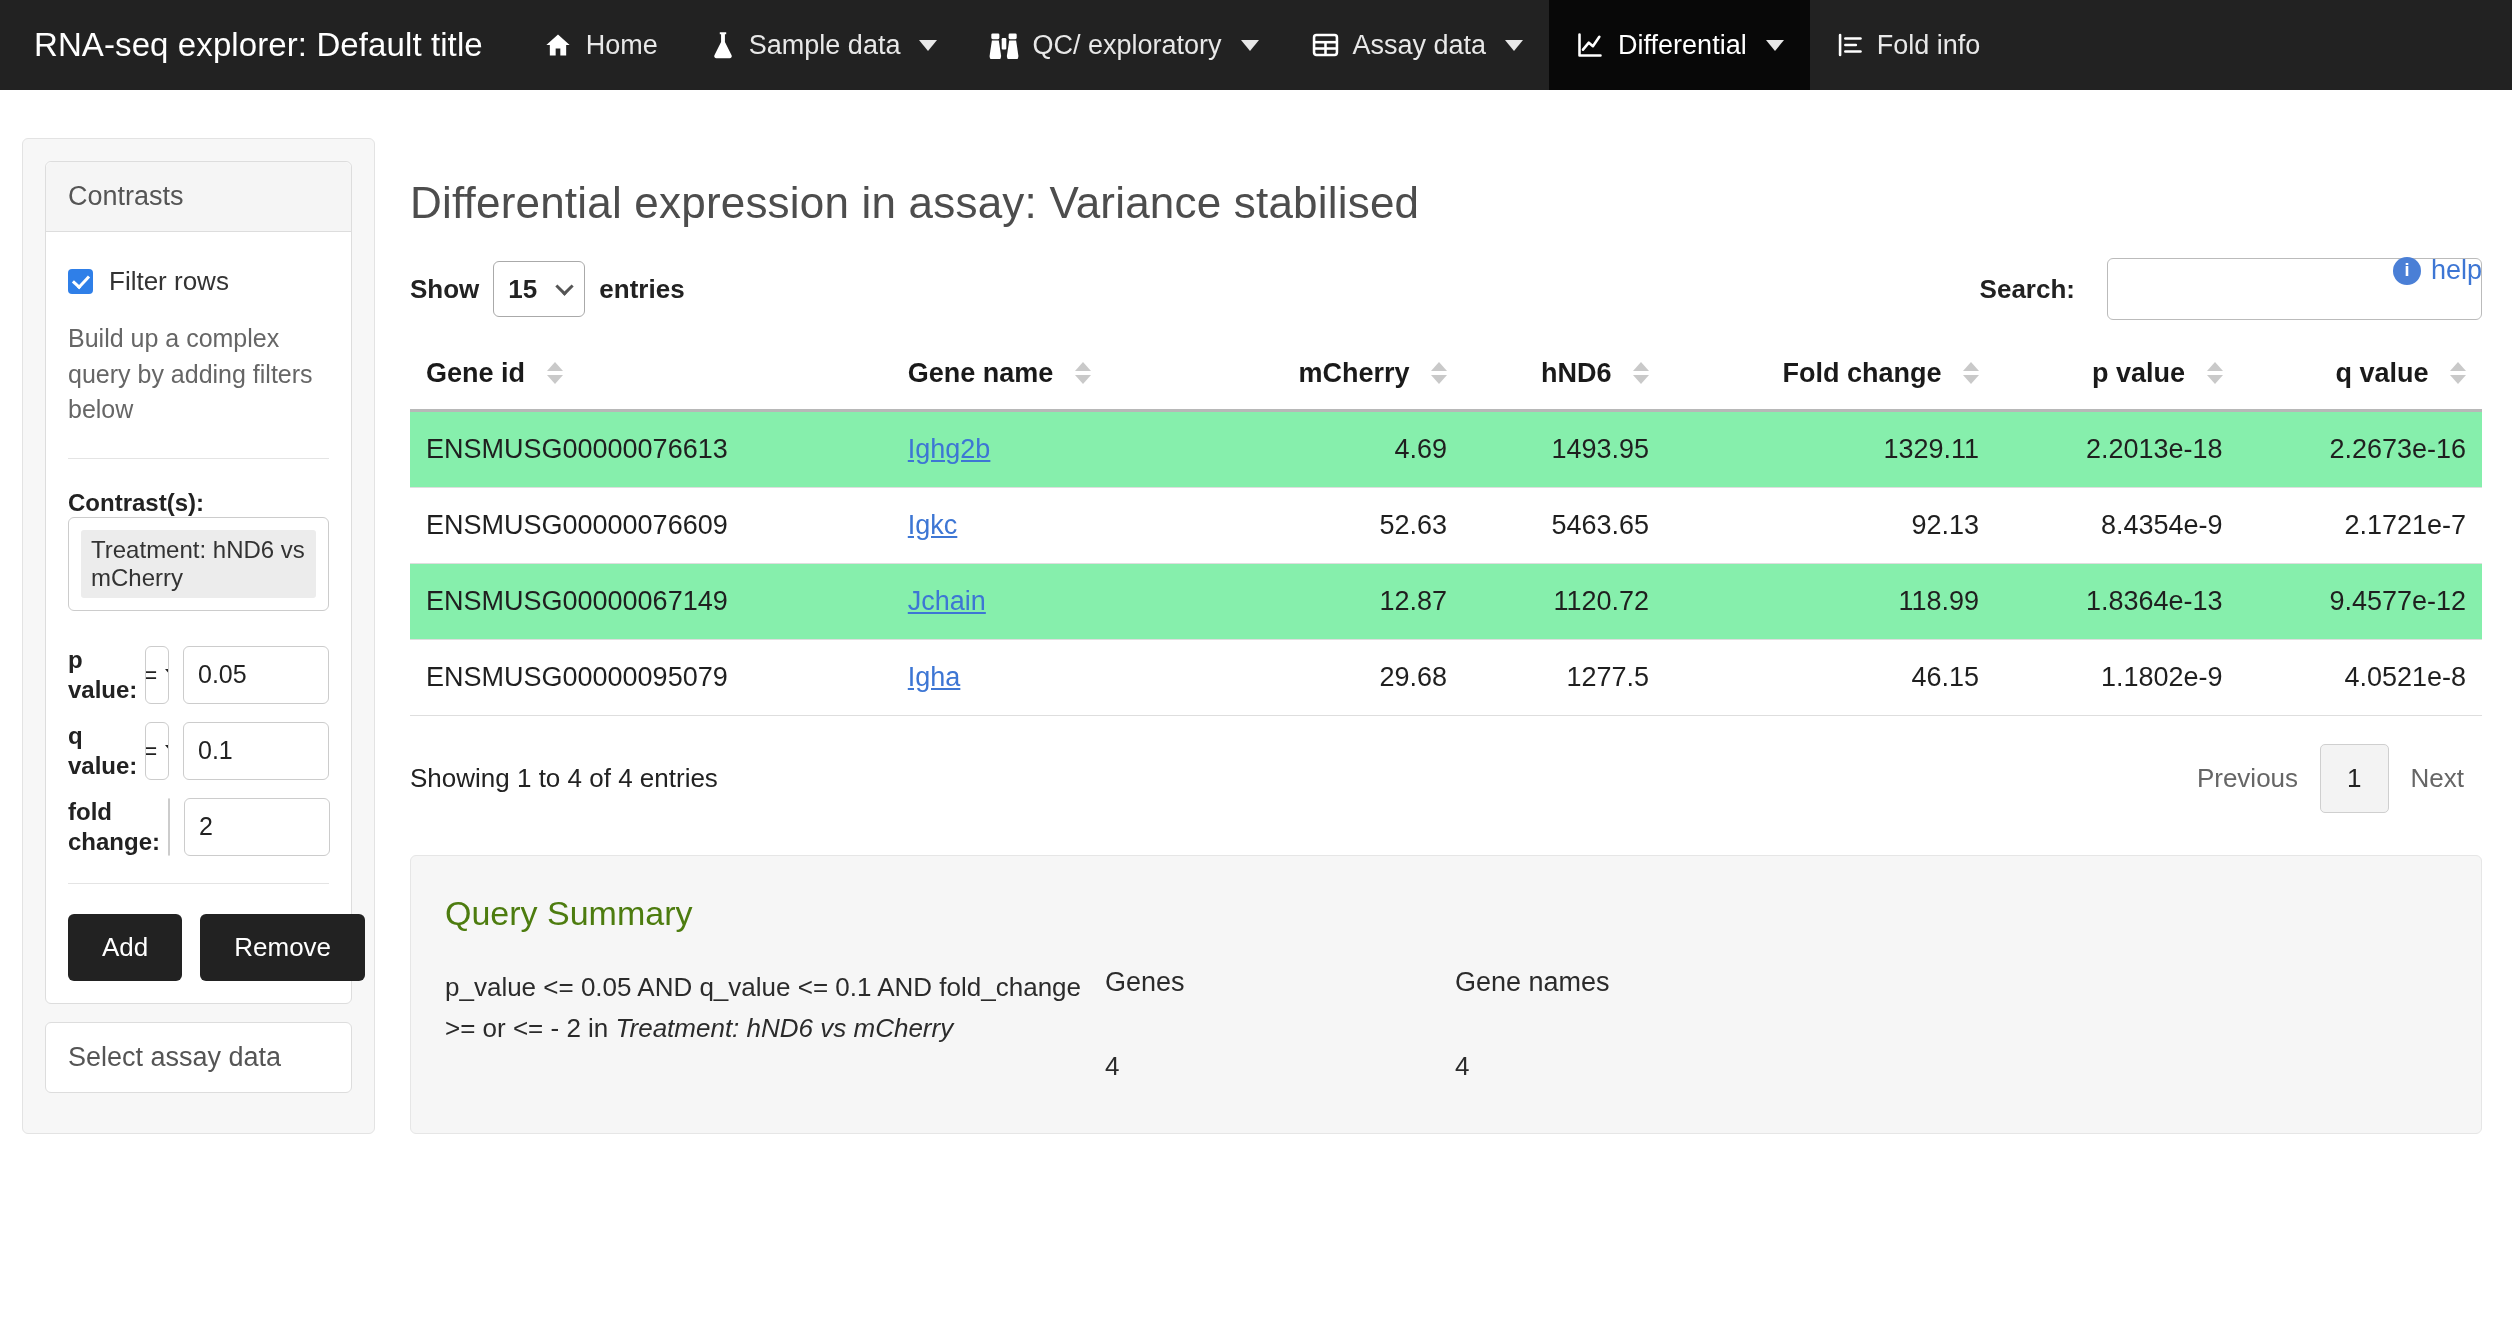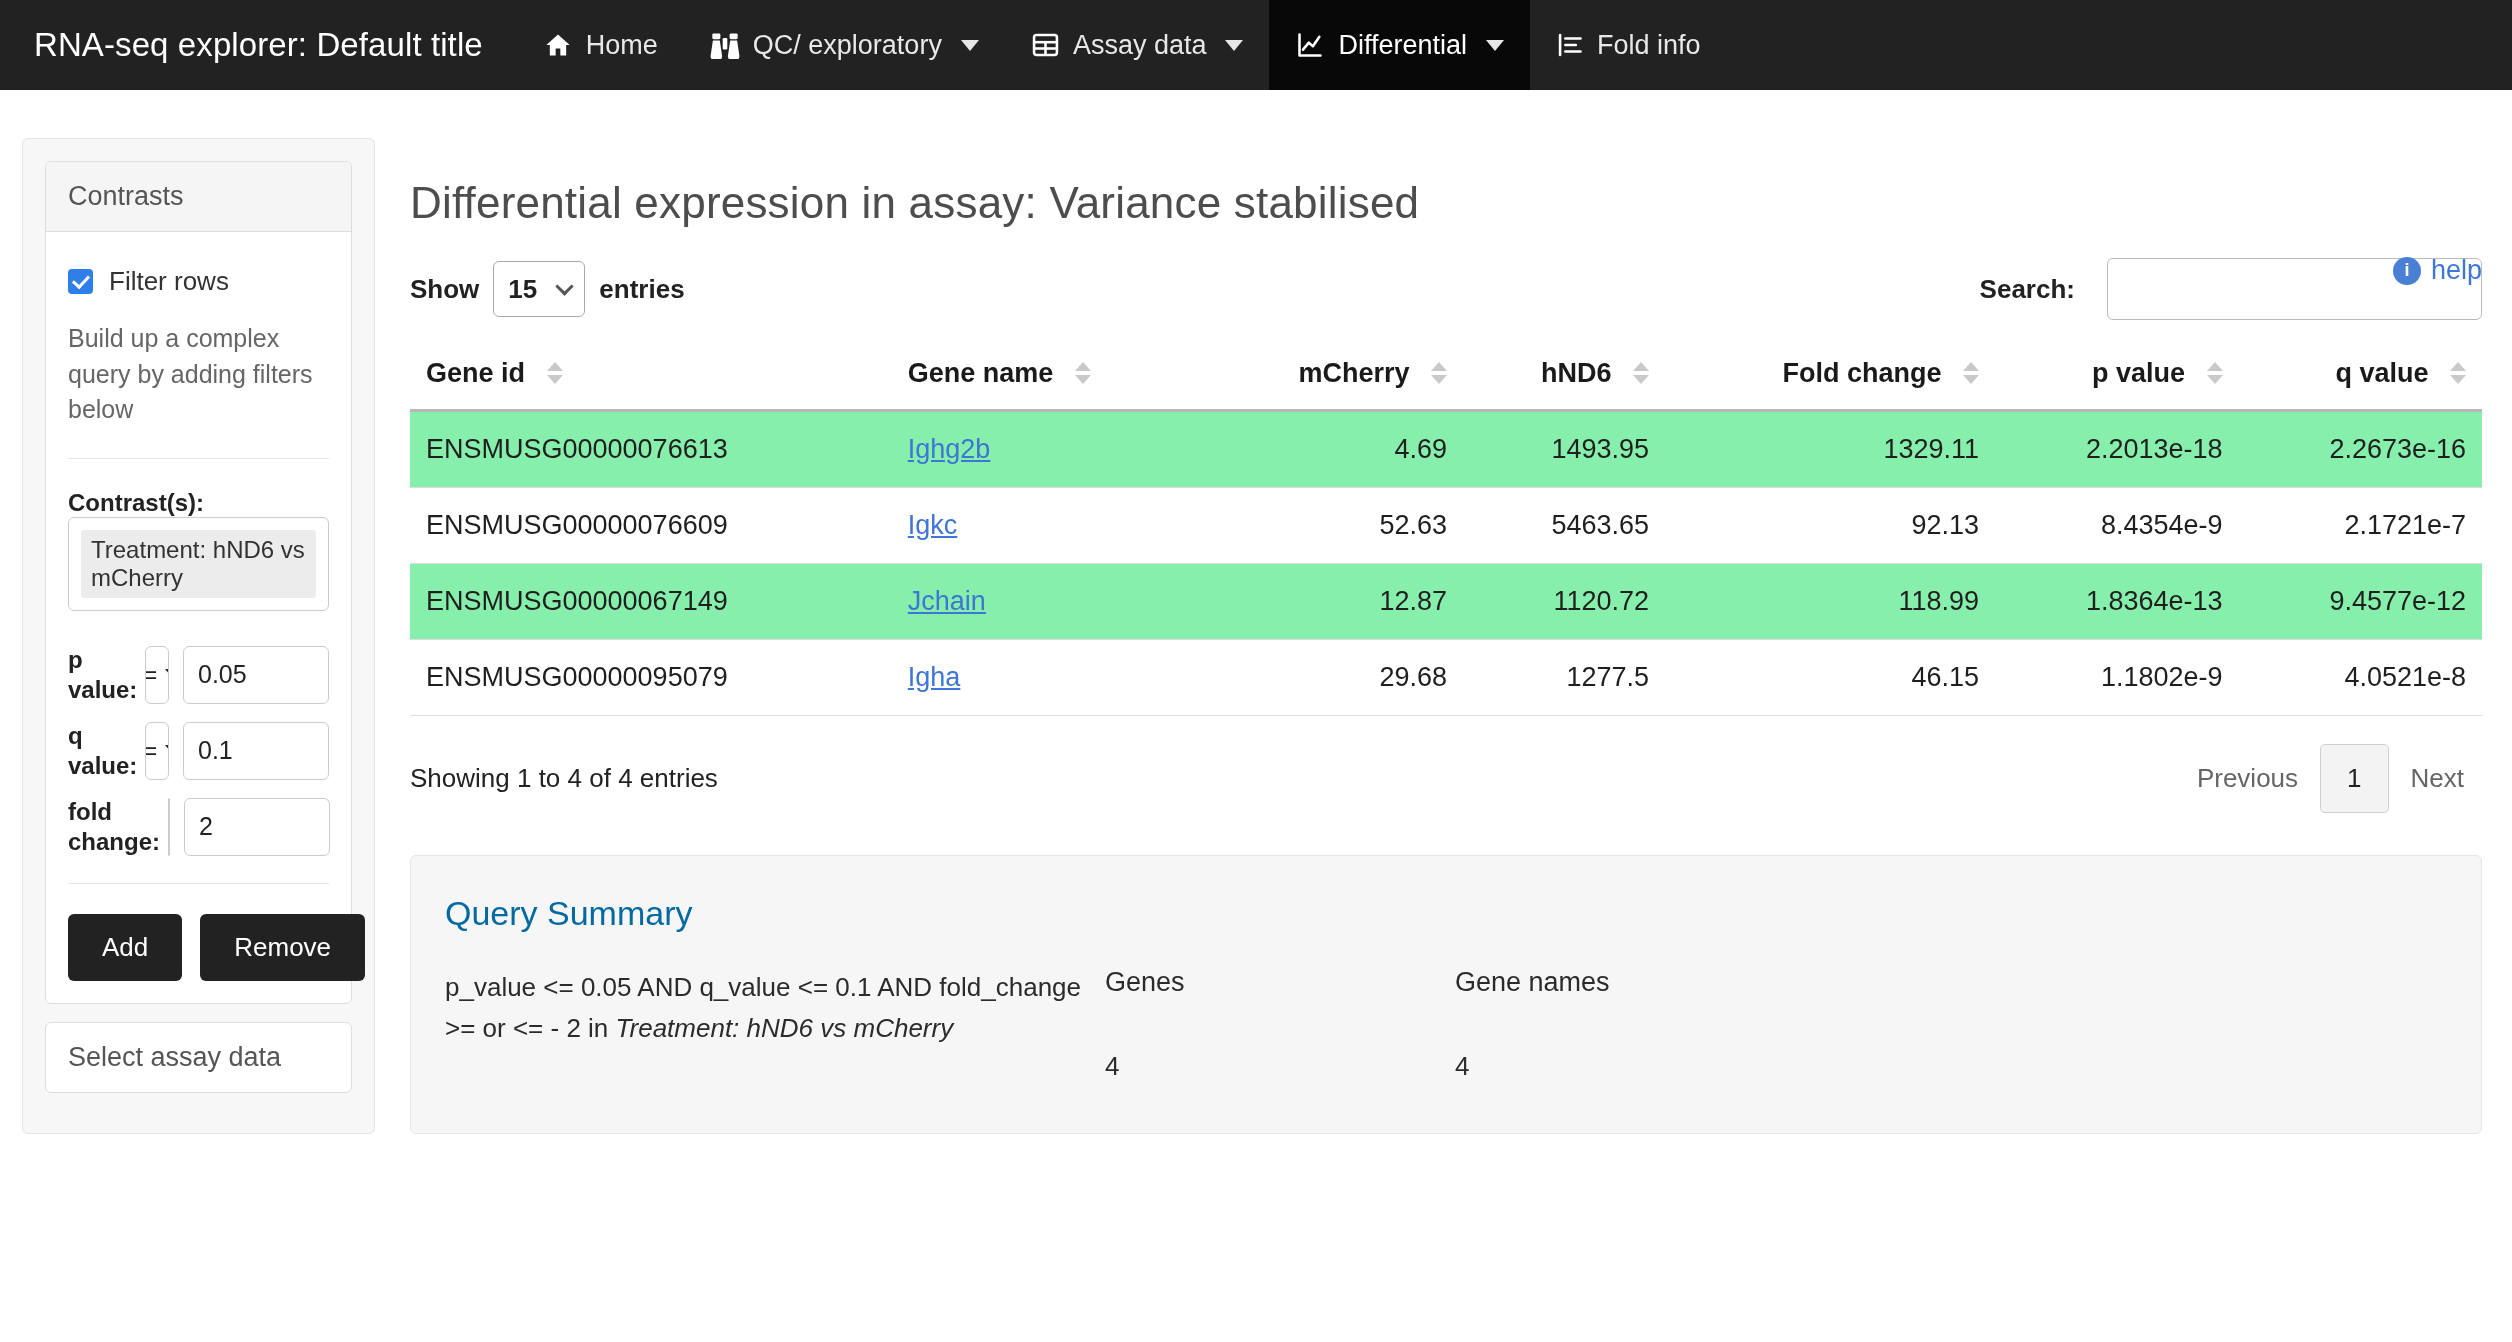--- a/index.html
+++ b/index.html
@@ -293,21 +293,21 @@
     padding: 18px 26px;
   }
 
   .qsum {
     margin-top: 42px;
     background:#f6f6f6;
     border:1px solid #e6e6e6;
     border-radius:6px;
     padding: 30px 34px 46px 34px;
   }
-  .qsum h2 { font-size:34px; font-weight:normal; color:#0369a1; margin: 8px 0 34px 0; }
+  .qsum h2 { font-size:34px; font-weight:normal; color:#4d7c0f; margin: 8px 0 34px 0; }
   .qsum-grid { display:flex; }
   .qsum-col-filter { width: 660px; }
   .qsum-col-genes { width: 350px; }
   .qsum-hdr { font-size:27px; color:#2b2b2b; margin-bottom: 48px; }
   .qsum-val { font-size:26px; color:#2b2b2b; line-height:1.55; }
   .qsum-val em { font-style: italic; }
 </style>
 </head>
 <body>
 
@@ -316,20 +316,29 @@
 
   <div class="nav-item">
     <span class="nav-icon">
       <svg width="30" height="28" viewBox="0 0 24 24" fill="#ffffff">
           <path d="M12 3 L2 12 h3 v9 h5 v-6 h4 v6 h5 v-9 h3 Z"></path>
         </svg>
     </span>
     <span>Home</span>
   </div>
 
+  <div class="nav-item">
+    <span class="nav-icon">
+      <svg width="26" height="30" viewBox="0 0 24 28" fill="#ffffff">
+          <path d="M9 2 h6 v2 h-1.2 v7.2 l6.2 12.3 a2 2 0 0 1 -1.8 2.9 H5.8 a2 2 0 0 1 -1.8 -2.9 L10.2 11.2 V4 H9 Z"></path>
+        </svg>
+    </span>
+    <span>Sample data</span>
+    <span class="caret"></span>
+  </div>
 
   <div class="nav-item">
     <span class="nav-icon">
       <svg width="30" height="28" viewBox="0 0 26 24" fill="#ffffff">
         <rect x="2" y="2" width="7" height="5" rx="1.2"></rect>
           <rect x="17" y="2" width="7" height="5" rx="1.2"></rect>
         <path d="M2.5 8 h6 l2 13.5 a3.3 3.3 0 0 1 -10 0 Z"></path>
         <path d="M17.5 8 h6 l2 13.5 a3.3 3.3 0 0 1 -10 0 Z"></path>
         <rect x="11" y="6" width="4" height="10" rx="1"></rect>
       </svg>

